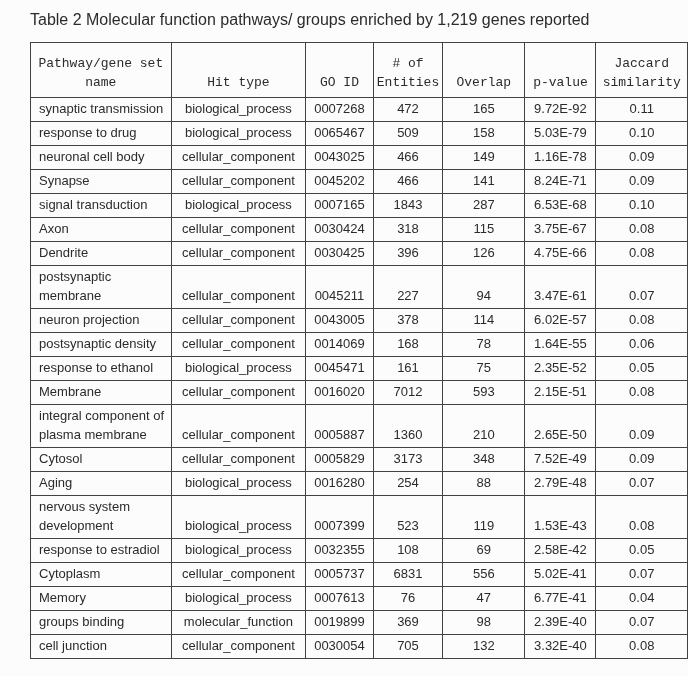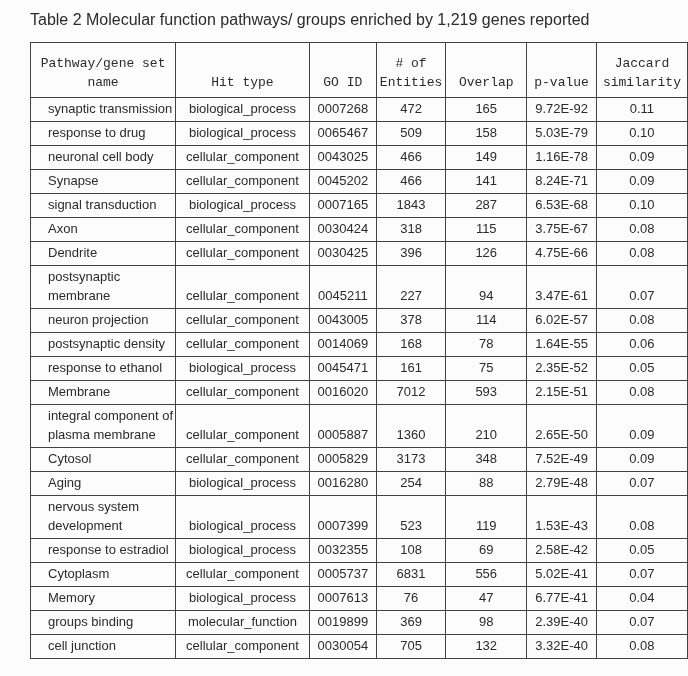--- a/index.html
+++ b/index.html
@@ -52,21 +52,21 @@
   .c0 { width: 139px; }
   .c1 { width: 131px; margin-top: 16px; }
   .c2 { width: 63px; }
   .c3 { width: 60px; }
   .c4 { width: 80px; }
   .c5 { width: 70px; }
   .c6 { width: 86px; }
   
   .tbl tbody td.c0 {
     text-align: left;
-    padding-left: 17px;
+    padding-left: 8px;
     padding-right: 2px;
   }
 </style>
 </head>
 <body>
 
 <div class="page">
   <div class="caption">Table 2 Molecular function pathways/ groups enriched by 1,219 genes reported</div>
 
   <table class="tbl">

